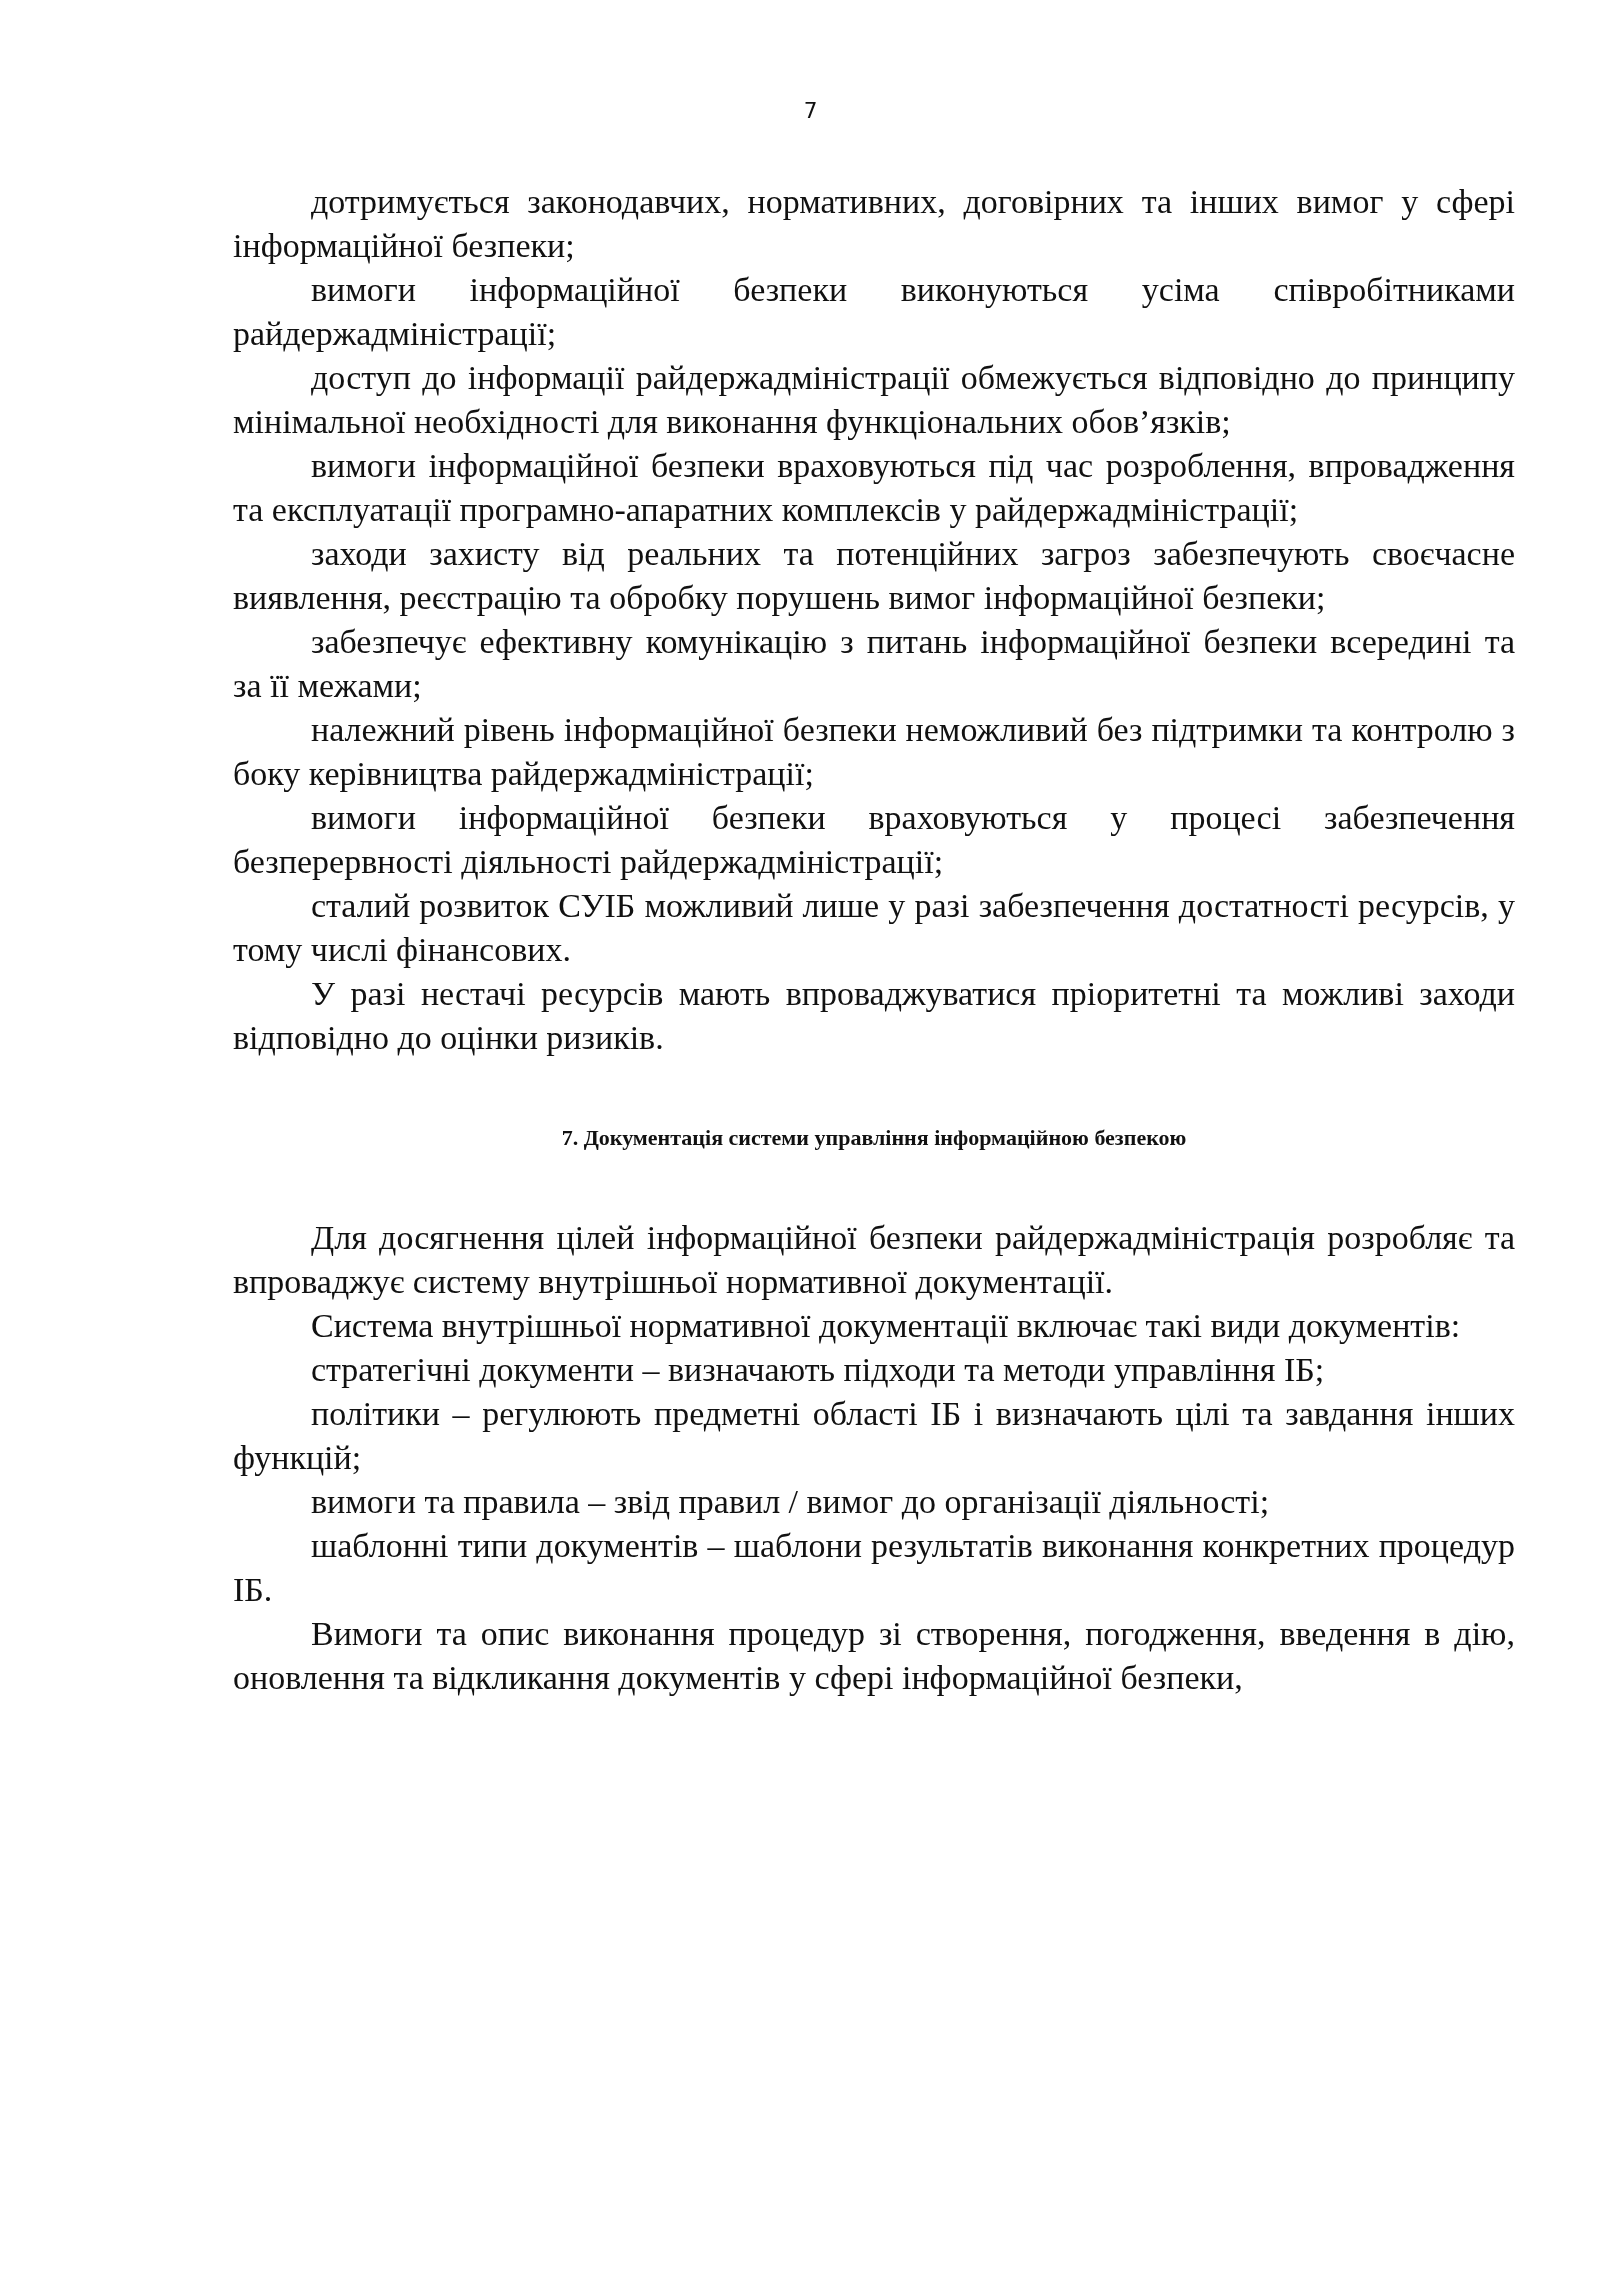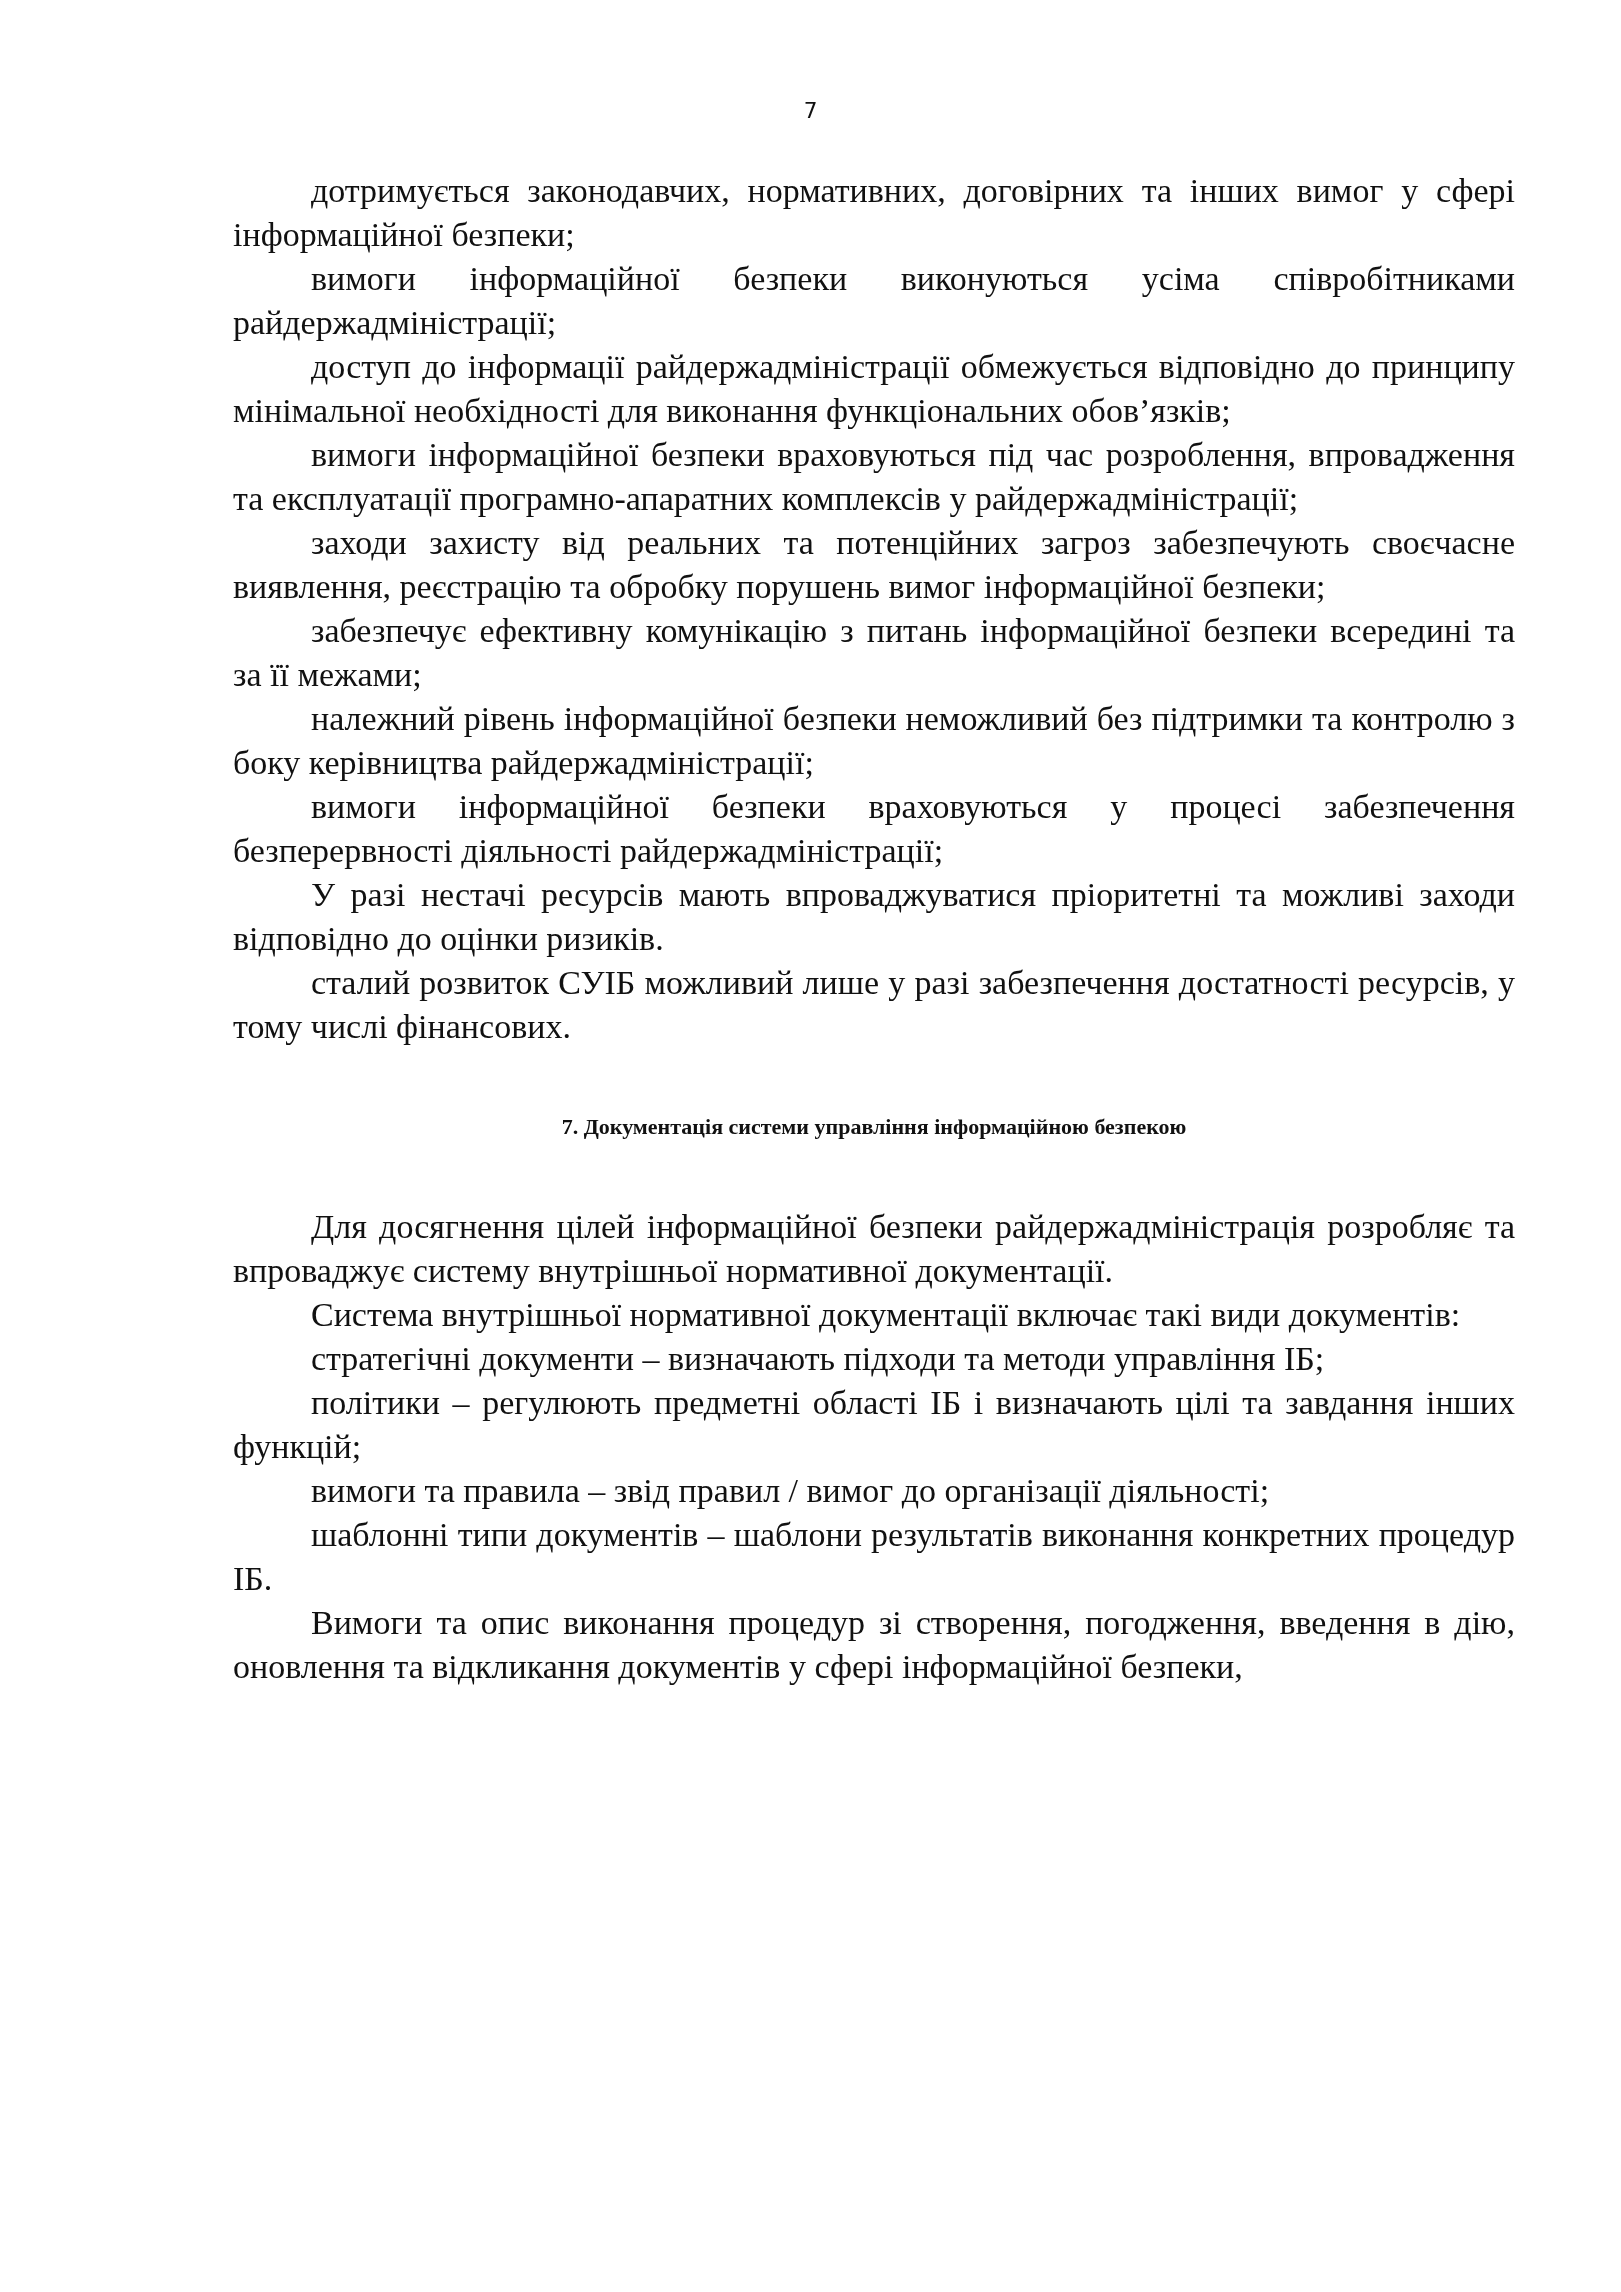--- a/index.html
+++ b/index.html
@@ -3,21 +3,21 @@
 <meta charset="utf-8">
 <style>
   html, body { margin: 0; padding: 0; background: #ffffff; }
   body { width: 1621px; height: 2293px; position: relative; overflow: hidden; }
   .page-number {
     position: absolute; top: 98px; left: 0; width: 1621px;
     text-align: center; font-family: "DejaVu Sans", sans-serif;
     font-size: 21.6px; color: #111;
   }
   .content {
-    position: absolute; top: 169px; left: 233px; width: 1282px;
+    position: absolute; top: 180px; left: 233px; width: 1282px;
     font-family: "Liberation Serif", serif; font-size: 34px;
     line-height: 44px; color: #111;
   }
   .para { margin: 0; text-indent: 78px; text-align: justify; }
   .heading {
     margin: 56px 0 56px 0; text-align: center; font-weight: bold;
     font-size: 22px; line-height: 44px;
   }
 </style>
 </head>
@@ -27,22 +27,22 @@
 
 <div class="content">
   <p class="para">дотримується законодавчих, нормативних, договірних та інших вимог у сфері інформаційної безпеки;</p>
   <p class="para">вимоги інформаційної безпеки виконуються усіма співробітниками райдержадміністрації;</p>
   <p class="para">доступ до інформації райдержадміністрації обмежується відповідно до принципу мінімальної необхідності для виконання функціональних обов’язків;</p>
   <p class="para">вимоги інформаційної безпеки враховуються під час розроблення, впровадження та експлуатації програмно-апаратних комплексів у райдержадміністрації;</p>
   <p class="para">заходи захисту від реальних та потенційних загроз забезпечують своєчасне виявлення, реєстрацію та обробку порушень вимог інформаційної безпеки;</p>
   <p class="para">забезпечує ефективну комунікацію з питань інформаційної безпеки всередині та за її межами;</p>
   <p class="para">належний рівень інформаційної безпеки неможливий без підтримки та контролю з боку керівництва райдержадміністрації;</p>
   <p class="para">вимоги інформаційної безпеки враховуються у процесі забезпечення безперервності діяльності райдержадміністрації;</p>
+  <p class="para">сталий розвиток СУІБ можливий лише у разі забезпечення достатності ресурсів, у тому числі фінансових.</p>
   <p class="para">У разі нестачі ресурсів мають впроваджуватися пріоритетні та можливі заходи відповідно до оцінки ризиків.</p>
-  <p class="para">сталий розвиток СУІБ можливий лише у разі забезпечення достатності ресурсів, у тому числі фінансових.</p>
 
   <h2 class="heading">7. Документація системи управління інформаційною безпекою</h2>
 
   <p class="para">Для досягнення цілей інформаційної безпеки райдержадміністрація розробляє та впроваджує систему внутрішньої нормативної документації.</p>
   <p class="para">Система внутрішньої нормативної документації включає такі види документів:</p>
   <p class="para">стратегічні документи – визначають підходи та методи управління ІБ;</p>
   <p class="para">політики – регулюють предметні області ІБ і визначають цілі та завдання інших функцій;</p>
   <p class="para">вимоги та правила – звід правил / вимог до організації діяльності;</p>
   <p class="para">шаблонні типи документів – шаблони результатів виконання конкретних процедур ІБ.</p>
   <p class="para">Вимоги та опис виконання процедур зі створення, погодження, введення в дію, оновлення та відкликання документів у сфері інформаційної безпеки,</p>

